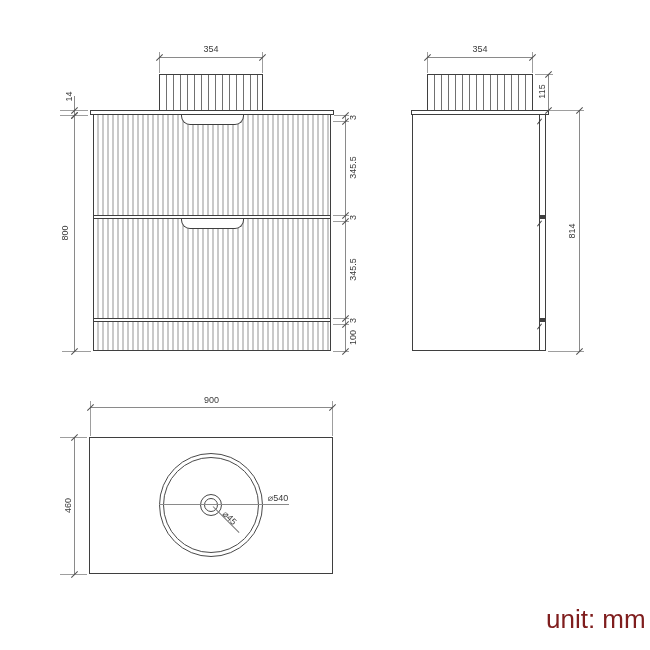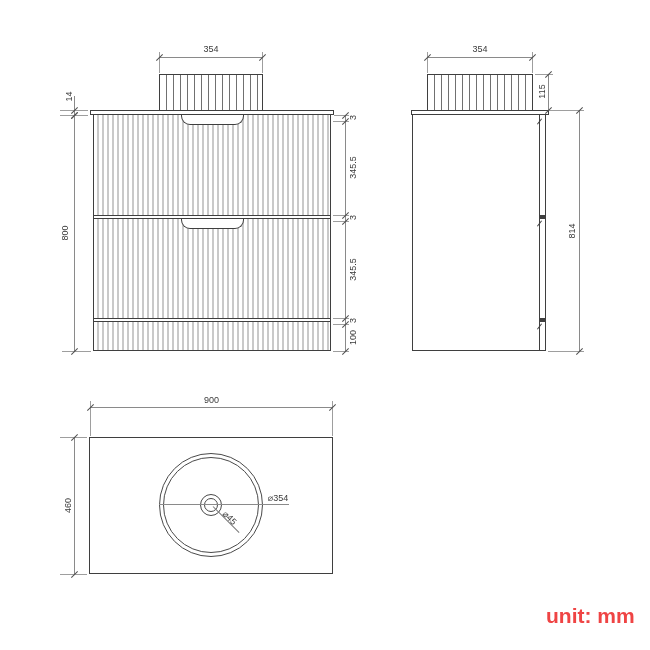--- a/index.html
+++ b/index.html
@@ -22,21 +22,21 @@
   .mk{position:absolute;width:7px;height:1px;background:#3f3f3f;transform:rotate(-52deg);}
   
   .dlab{position:absolute;font-size:9px;color:#3a3a3a;display:flex;align-items:center;justify-content:center;white-space:nowrap;letter-spacing:0;}
   .r90{transform:rotate(-90deg);}
   .r45{transform:rotate(45deg);}
   
   .handle{position:absolute;box-sizing:border-box;background:#ffffff;border:1px solid #3f3f3f;border-top:none;border-radius:0 0 9px 9px;}
   
   .divider{position:absolute;box-sizing:border-box;background:#ffffff;border-top:1.5px solid #3f3f3f;border-bottom:1px solid #3f3f3f;}
   .circle{position:absolute;box-sizing:border-box;border-radius:50%;background:transparent;}
-  #unit-note{position:absolute;left:546px;top:604px;font-size:21px;color:#ef4444;font-weight:bold;}
+  #unit-note{position:absolute;left:546px;top:604px;font-size:26px;color:#7f1d1d;}
 </style>
 </head>
 <body>
 
 <div id="canvas">
 
   <div>
 
     <div class="abs flute-basin" style="left:159px;top:74px;width:104px;height:37px;box-sizing:border-box;"></div>
 
@@ -134,21 +134,21 @@
 
     <div class="ol" style="left:89px;top:437px;width:244px;height:137px;border-width:1.5px;"></div>
 
     <div class="circle" style="left:159px;top:453px;width:104px;height:104px;border:1.5px solid #4a4a4a;"></div>
     <div class="circle" style="left:163px;top:457px;width:96px;height:96px;border:1px solid #4a4a4a;"></div>
 
     <div class="circle" style="left:200px;top:494px;width:22px;height:22px;border:1.2px solid #4a4a4a;"></div>
     <div class="circle" style="left:204px;top:498px;width:14px;height:14px;border:1px solid #4a4a4a;"></div>
 
     <div class="dl" style="left:159px;top:504px;width:130px;height:1px;"></div>
-    <div class="dlab" style="left:260px;top:492px;width:36px;height:11px;">⌀354</div>
+    <div class="dlab" style="left:260px;top:492px;width:36px;height:11px;">⌀540</div>
 
     <div class="dl" style="left:213px;top:506px;width:37px;height:1px;transform:rotate(45deg);transform-origin:left center;background:#777777;"></div>
     <div class="dlab r45" style="left:216px;top:511px;width:28px;height:13px;">⌀45</div>
 
     <div class="el" style="left:90px;top:401px;width:1px;height:35px;"></div>
     <div class="el" style="left:332px;top:401px;width:1px;height:35px;"></div>
     <div class="dl" style="left:90px;top:407px;width:243px;height:1px;"></div>
     <div class="tk" style="left:86px;top:407px;"></div>
     <div class="tk" style="left:328px;top:407px;"></div>
     <div class="dlab" style="left:90px;top:394px;width:243px;height:11px;">900</div>

